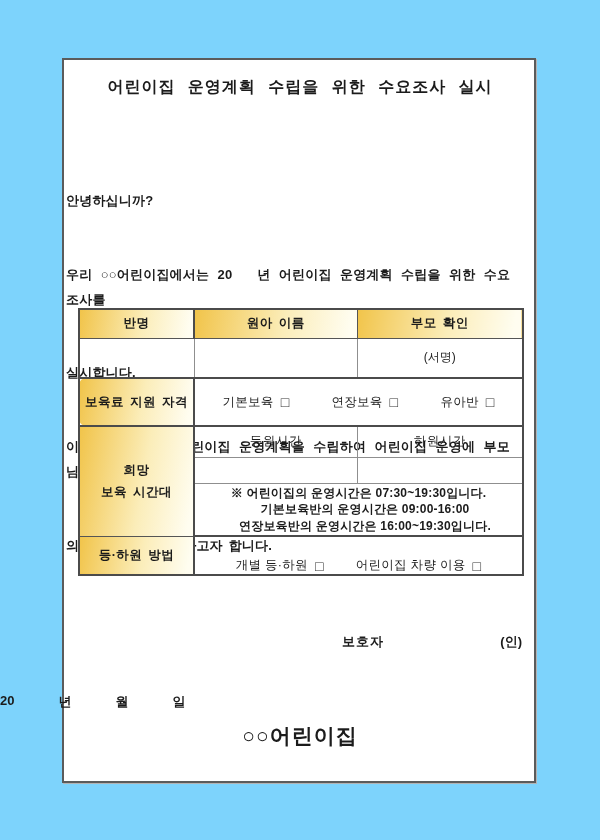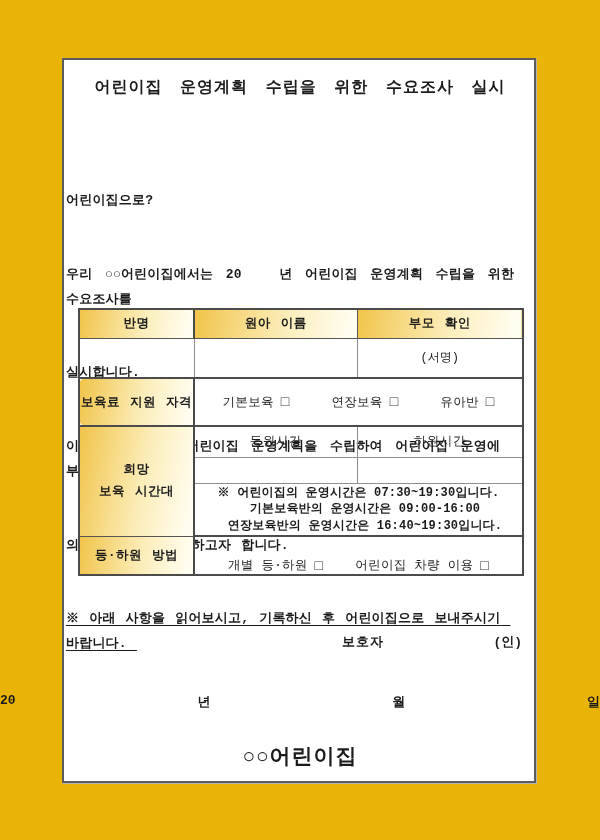--- a/index.html
+++ b/index.html
@@ -1,19 +1,19 @@
 <!DOCTYPE html>
 <html><head>
 <meta charset="utf-8">
 <style>
   * { margin:0; padding:0; box-sizing:border-box; }
   html,body { background:#ffffff; }
   .page {
-    position:relative; width:600px; height:840px; background:#eab308;
-    font-family:Liberation Mono, monospace; color:#1b1b1b; overflow:hidden;
+    position:relative; width:600px; height:840px; background:#7dd3fc;
+    font-family:Liberation Sans, sans-serif; color:#1b1b1b; overflow:hidden;
   }
   .frame {
     position:absolute; left:62px; top:58px; width:474px; height:725px;
     border:2px solid #5b5b5b; box-shadow:1px 1px 0 #b3b3b3; background:#ffffff;
   }
   .title {
     position:absolute; top:77px; left:0; width:600px; text-align:center;
     font-size:16px; font-weight:700; letter-spacing:1px; word-spacing:7px;
   }
   .intro {
@@ -55,43 +55,42 @@
     font-size:13px; font-weight:700; word-spacing:3px; letter-spacing:0.3px;
   }
   .guardian-row {
     position:absolute; left:78px; top:633px; width:444px; height:18px;
     font-size:13px; font-weight:700;
   }
   .guardian { position:absolute; left:264px; letter-spacing:1px; }
   .seal { position:absolute; right:0; }
   .date-row {
     position:absolute; top:693px; left:0; width:600px;
-    display:flex; justify-content:space-between; gap:44px;
+    display:flex; justify-content:flex-start; gap:44px;
     font-size:13px; font-weight:700;
   }
   .org {
-    position:absolute; top:742px; left:0; width:600px; text-align:center;
+    position:absolute; top:722px; left:0; width:600px; text-align:center;
     font-size:21px; font-weight:700; letter-spacing:1px;
   }
 </style>
 </head>
 <body>
 
 <div class="page">
   <div class="frame"></div>
 
   <div class="title">어린이집 운영계획 수립을 위한 수요조사 실시</div>
 
   <div class="intro">
-    <div class="line">어린이집으로?</div>
+    <div class="line">안녕하십니까?</div>
     <div class="line stretch">우리 ○○어린이집에서는 20   년 어린이집 운영계획 수립을 위한 수요조사를</div>
     <div class="line">실시합니다.</div>
     <div class="line stretch">이를 바탕으로 ○○어린이집 운영계획을 수립하여 어린이집 운영에 부모님들의</div>
     <div class="line">의사를 최대한 반영하고자 합니다.</div>
-    <div class="line underline">※ 아래 사항을 읽어보시고, 기록하신 후 어린이집으로 보내주시기 바랍니다. </div>
   </div>
 
   <table class="form-table">
     <colgroup>
       <col style="width:115px">
       <col style="width:163px">
       <col style="width:166px">
     </colgroup>
     <tbody>
         <tr style="height:29px">
@@ -134,21 +133,21 @@
       <td class="subhead">하원시간</td>
     </tr>
     <tr style="height:26px">
       <td></td>
       <td></td>
     </tr>
     <tr style="height:53px">
       <td class="hb note-cell" colspan="2">
         <div>※ 어린이집의 운영시간은 07:30~19:30입니다.</div>
         <div class="indent">기본보육반의 운영시간은 09:00-16:00</div>
-        <div class="indent">연장보육반의 운영시간은 16:40~19:30입니다.</div>
+        <div class="indent">연장보육반의 운영시간은 16:00~19:30입니다.</div>
       </td>
     </tr>
     <tr style="height:37px">
       <th class="lbl">등·하원 방법</th>
       <td colspan="2">
         <div class="opts g32">
           <span class="opt">
             <span>개별 등·하원</span>
             <span class="box">□</span>
           </span>

